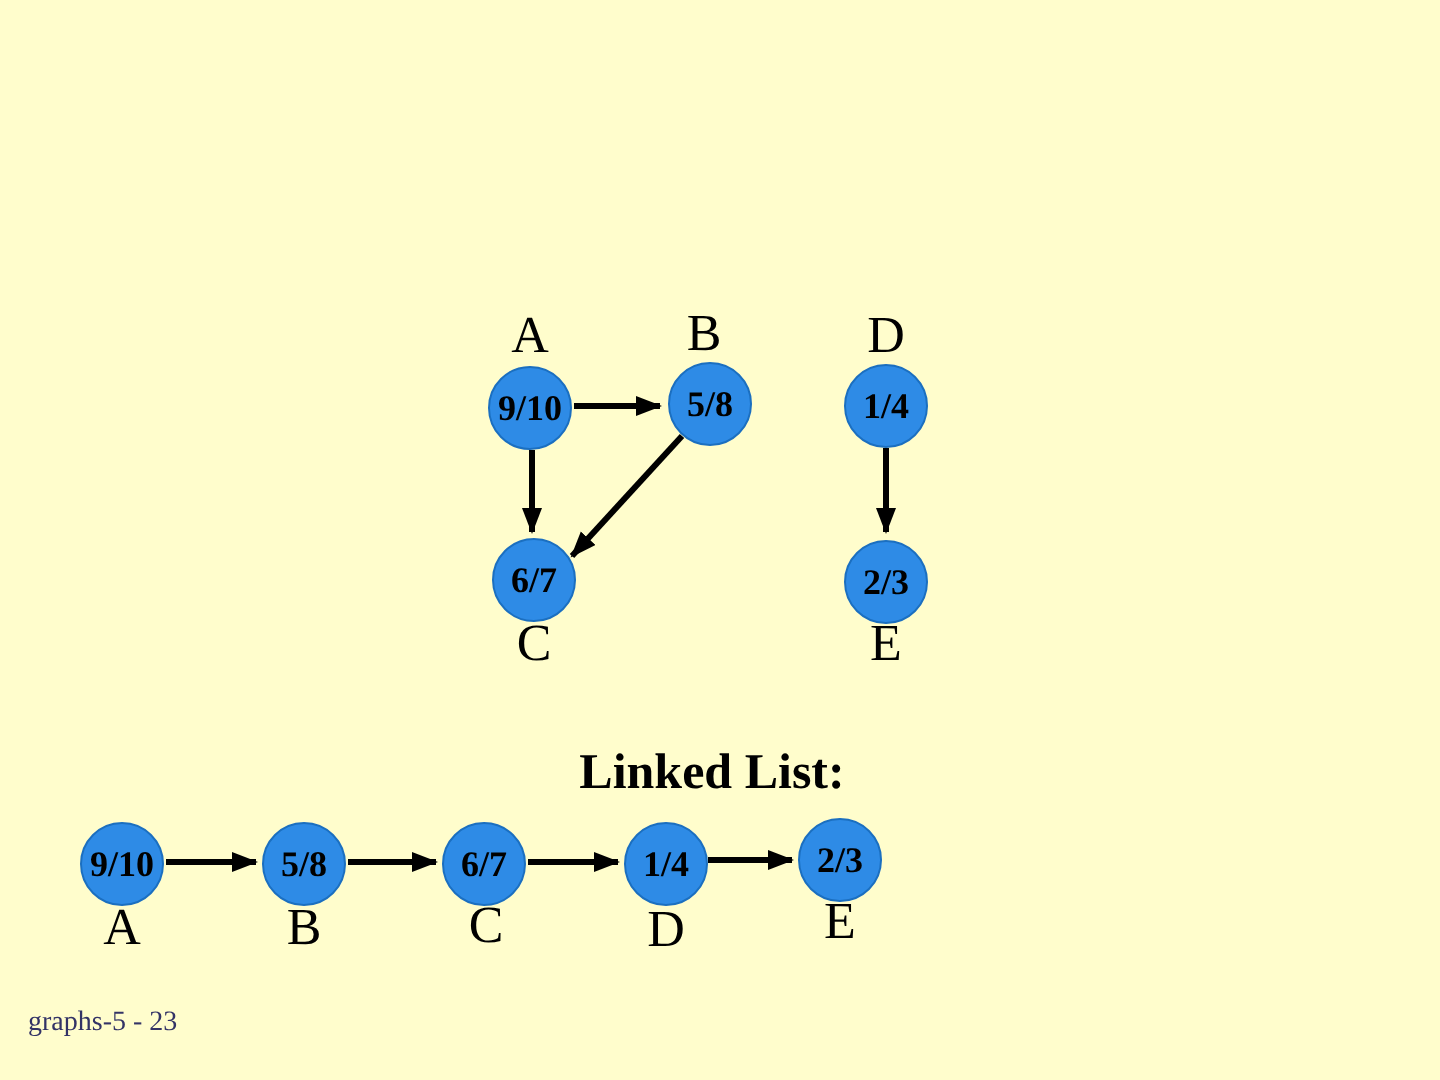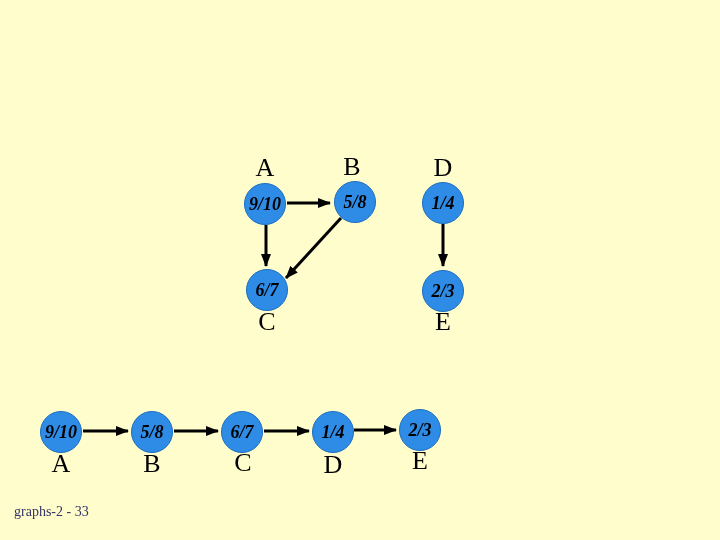--- a/index.html
+++ b/index.html
@@ -45,21 +45,20 @@
     width:42px;height:42px;
     border-radius:50%;
     background:var(--node-fill);
     border:1px solid var(--node-border);
     box-sizing:border-box;
     color:var(--node-text);
     font-weight:bold;
     font-size:18px;
     display:flex;align-items:center;justify-content:center;
     letter-spacing:0px;
-    font-style:italic;
   }
   .nlabel{
     position:absolute;
     transform:translateX(-50%);
     color:var(--label-text);
     font-size:26px;
     line-height:1;
     white-space:nowrap;
   }
   .heading{
@@ -108,28 +107,29 @@
   <div class="nlabel" style="left:443px;top:155px">D</div>
   <div class="nlabel" style="left:267px;top:309px">C</div>
   <div class="nlabel" style="left:443px;top:309px">E</div>
 
   <div class="node" style="left:244px;top:183px">9/10</div>
   <div class="node" style="left:334px;top:181px">5/8</div>
   <div class="node" style="left:422px;top:182px">1/4</div>
   <div class="node" style="left:246px;top:269px">6/7</div>
   <div class="node" style="left:422px;top:270px">2/3</div>
 
+  <div class="heading" style="left:356px;top:374px">Linked List:</div>
 
   <div class="node" style="left:40px;top:411px">9/10</div>
   <div class="node" style="left:131px;top:411px">5/8</div>
   <div class="node" style="left:221px;top:411px">6/7</div>
   <div class="node" style="left:312px;top:411px">1/4</div>
   <div class="node" style="left:399px;top:409px">2/3</div>
 
   <div class="nlabel" style="left:61px;top:451px">A</div>
   <div class="nlabel" style="left:152px;top:451px">B</div>
   <div class="nlabel" style="left:243px;top:450px">C</div>
   <div class="nlabel" style="left:333px;top:452px">D</div>
   <div class="nlabel" style="left:420px;top:448px">E</div>
 
-  <div class="footer">graphs-2 - 33</div>
+  <div class="footer">graphs-5 - 23</div>
 
 </div>
 
 </body></html>

